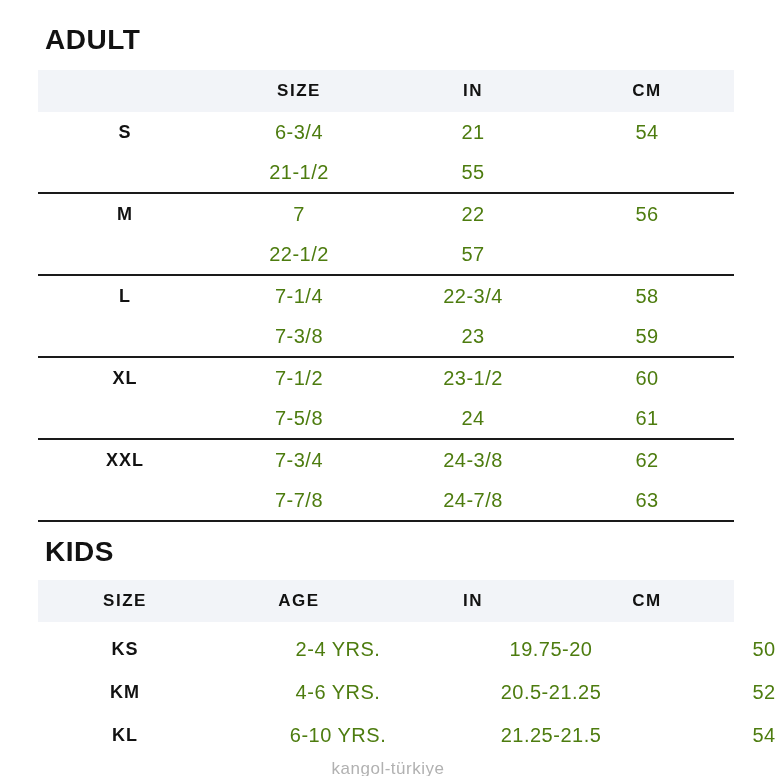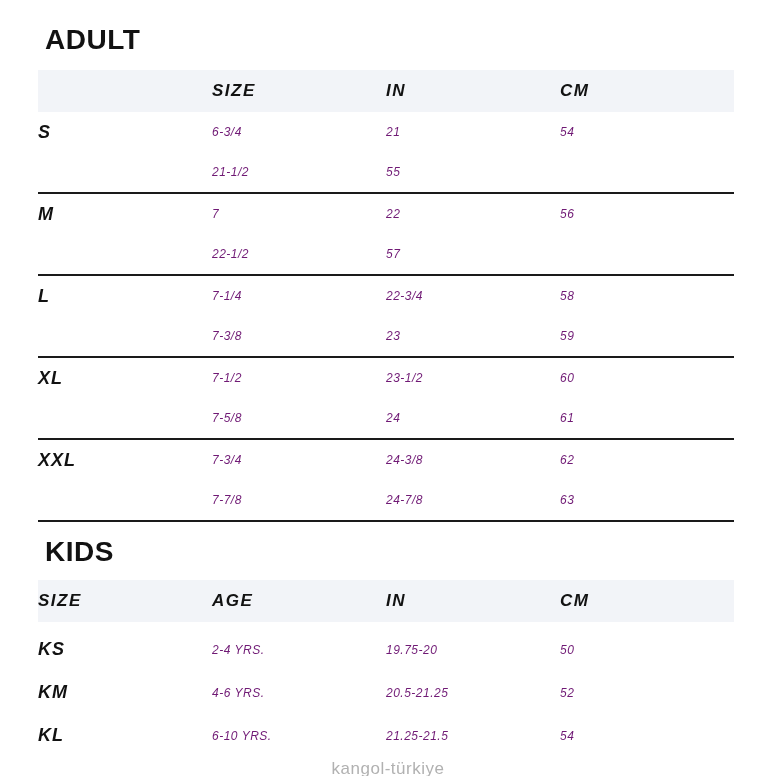--- a/index.html
+++ b/index.html
@@ -27,39 +27,39 @@
   .heading-kids  { margin-top: 14px; height: 32px; display: flex; align-items: flex-end; }
 
   .size-table {
     width: 696px;
     margin-left: 38px;
   }
   .trow, .thead-row {
     display: grid;
     grid-template-columns: 25% 25% 25% 25%;
     align-items: center;
-    font-style: italic;
+    text-align: center;
   }
   .thead-row {
     height: 42px;
     background: #f2f4f8;
     margin-top: 14px;
   }
   .thead-row .hcell {
     font-size: 17px;
     font-weight: 700;
     letter-spacing: 1.5px;
     color: #121212;
   }
   .trow { height: 40px; }
-  .kids-table .trow { height: 43px; }
+  .kids-table .trow { height: 43px; gap: 39px; }
   .cell {
-    font-size: 12px;
+    font-size: 20px;
     font-weight: 300;
-    color: #701a75;
+    color: #4d7c0f;
     letter-spacing: 0.5px;
   }
   .cell.label {
     font-size: 18px;
     font-weight: 700;
     letter-spacing: 1px;
     color: #121212;
   }
   .tgroup { border-bottom: 2px solid #1a1a1a; }
 

